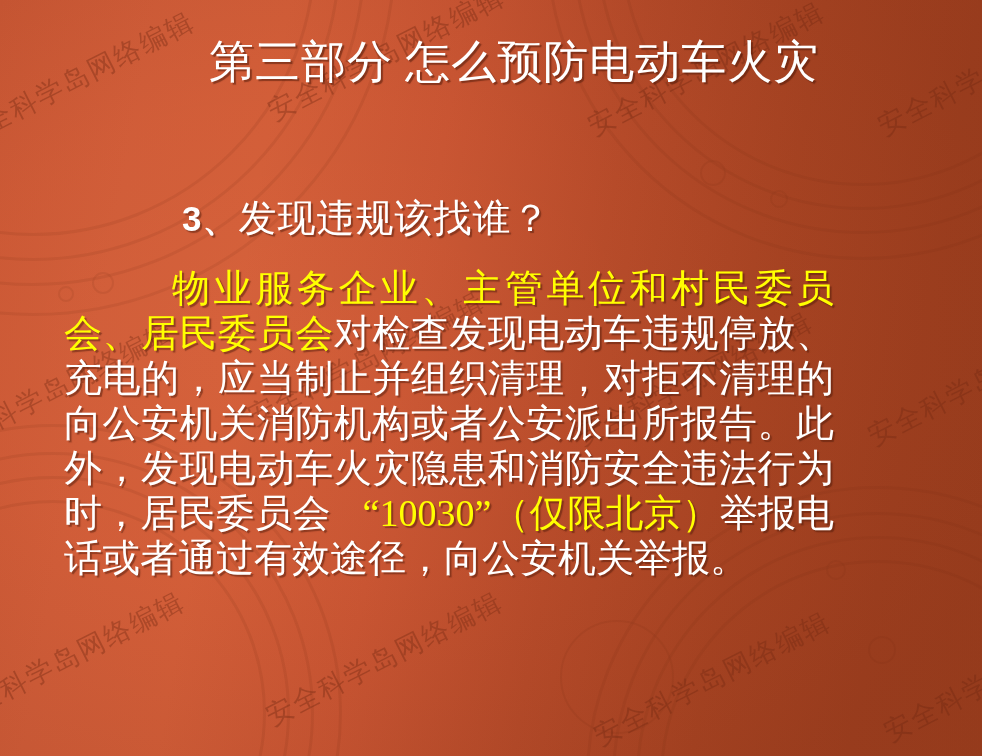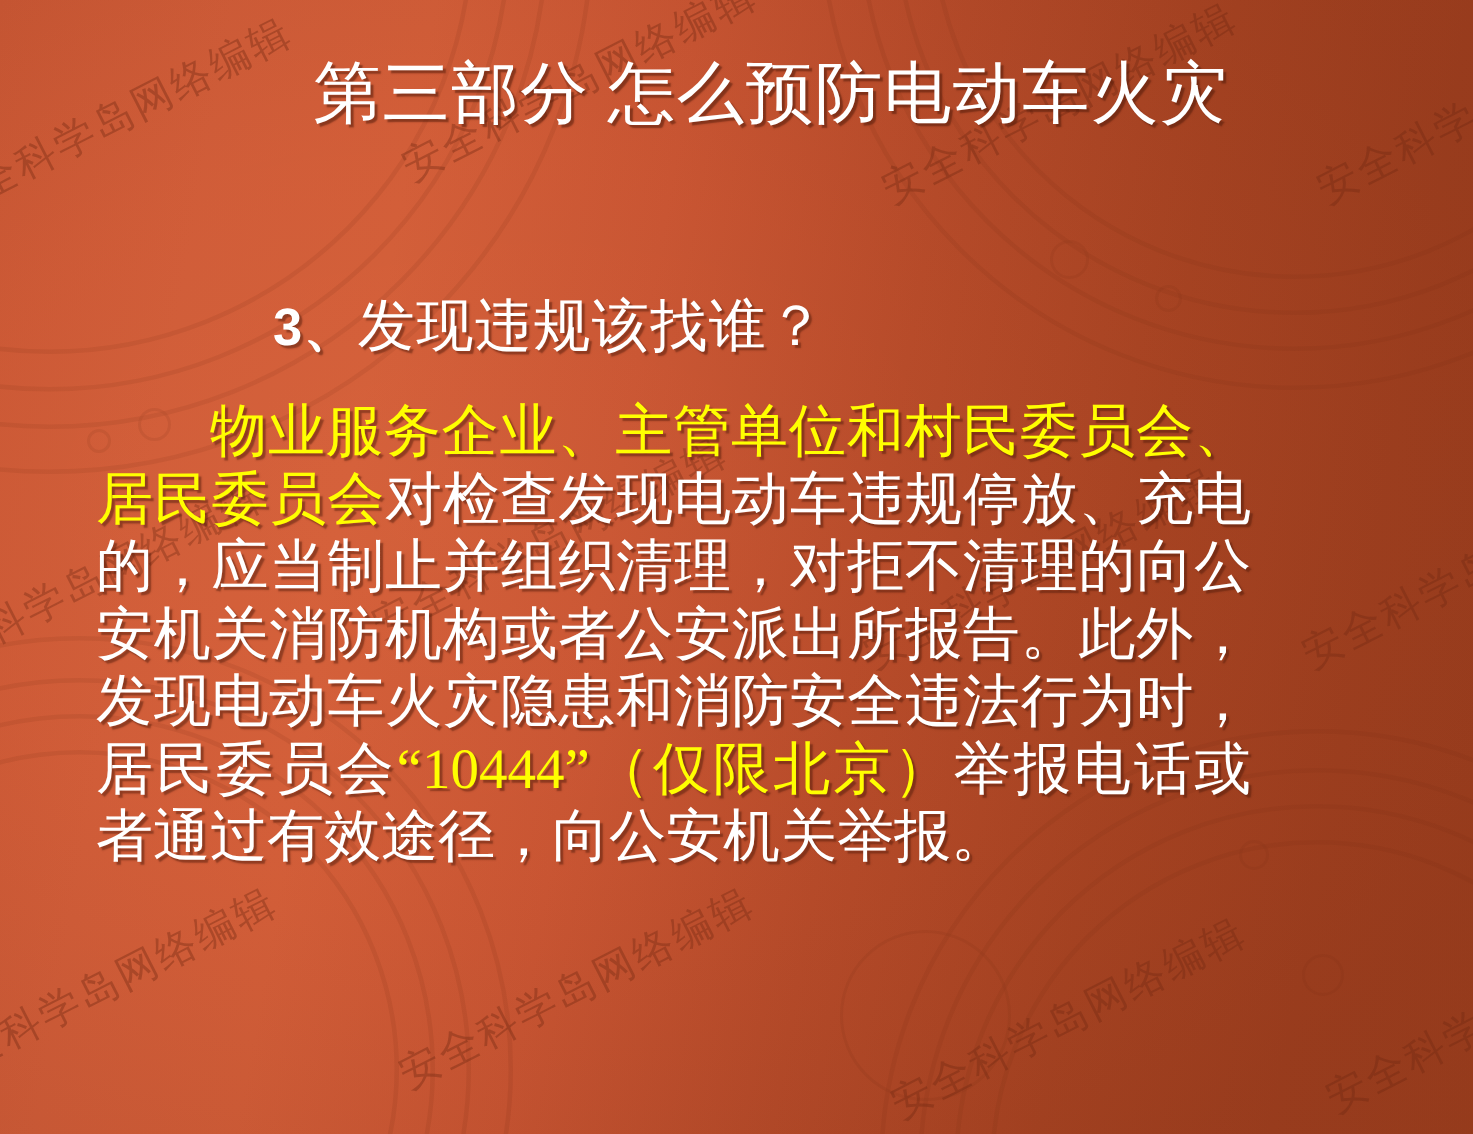--- a/index.html
+++ b/index.html
@@ -118,20 +118,21 @@
     line-height: 45px;
     color: #ffffff;
     text-indent: 76px;
     text-align: justify;
     text-justify: inter-ideograph;
     text-shadow: 2px 2px 1px rgba(80, 26, 10, 0.5);
   }
 
   .hl {
     color: #ffff00;
+    margin-left: 32px;
   }
 </style>
 </head>
 <body>
 
 <div id="slide">
 
   <div class="bg-layer bg-arcs">
     <div class="ring" style="left:-250px; top:-330px; width:560px; height:560px;"></div>
     <div class="ring" style="left:-275px; top:-355px; width:610px; height:610px;"></div>
@@ -180,16 +181,16 @@
   <div class="vignette"></div>
 
   <div class="content">
 
     <div class="slide-title">第三部分 怎么预防电动车火灾</div>
 
     <div class="slide-subtitle">
       <span class="num">3、</span><span>发现违规该找谁？</span>
     </div>
 
-    <div class="body-text"><span class="hl">物业服务企业、主管单位和村民委员会、居民委员会</span><span>对检查发现电动车违规停放、充电的，应当制止并组织清理，对拒不清理的向公安机关消防机构或者公安派出所报告。此外，发现电动车火灾隐患和消防安全违法行为时，居民委员会</span><span class="hl">“10444”（仅限北京）</span><span>举报电话或者通过有效途径，向公安机关举报。</span></div>
+    <div class="body-text"><span class="hl">物业服务企业、主管单位和村民委员会、居民委员会</span><span>对检查发现电动车违规停放、充电的，应当制止并组织清理，对拒不清理的向公安机关消防机构或者公安派出所报告。此外，发现电动车火灾隐患和消防安全违法行为时，居民委员会</span><span class="hl">“10030”（仅限北京）</span><span>举报电话或者通过有效途径，向公安机关举报。</span></div>
 
   </div>
 </div>
 
 </body></html>

